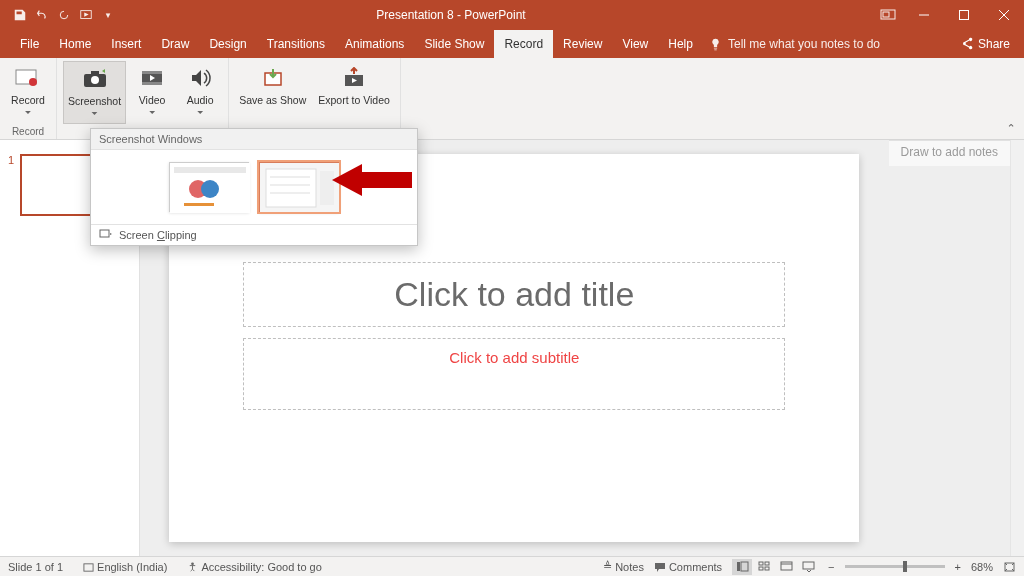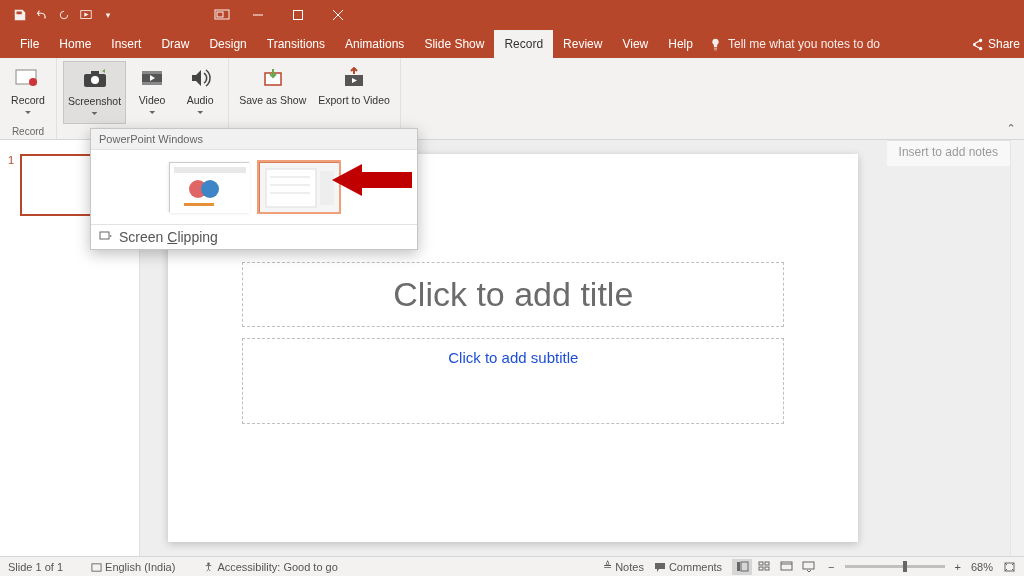--- a/index.html
+++ b/index.html
@@ -7,54 +7,54 @@
 .titlebar{height:30px;background:#b7472a;display:flex;align-items:center;color:#fff;font-size:12px}
 .qat{display:flex;align-items:center;gap:2px;padding-left:10px}
 .qat-item{width:20px;height:20px;display:flex;align-items:center;justify-content:center;opacity:.9}
 .title-center{flex:1;text-align:center;font-size:12px}
 .winbtns{display:flex}
 .winbtn{width:40px;height:30px;display:flex;align-items:center;justify-content:center}
 .menubar{height:28px;background:#b7472a;display:flex;align-items:center;color:#fff;font-size:12px;padding-left:10px}
 .menutab{padding:0 10px;height:28px;display:flex;align-items:center;cursor:pointer}
 .menutab.active{background:#f3f2f1;color:#333}
 .tellme{display:flex;align-items:center;gap:6px;margin-left:6px;opacity:.9}
-.share{margin-left:auto;margin-right:4px;display:flex;align-items:flex-end;gap:5px}
+.share{margin-left:auto;margin-right:14px;display:flex;align-items:flex-start;gap:5px}
 .ribbon{height:82px;background:#f3f2f1;border-bottom:1px solid #d6d6d6;display:flex}
 .rgroup{border-right:1px solid #e1e1e1;display:flex;flex-direction:column;align-items:center;padding:3px 6px 0}
 .rgroup-body{display:flex;flex:1;gap:4px}
 .rgroup-label{font-size:10px;color:#666;padding:2px 0}
 .rbtn{display:flex;flex-direction:column;align-items:center;justify-content:flex-start;padding:3px 4px;min-width:44px;font-size:10.5px;color:#333;gap:2px;text-align:center;line-height:1.15;cursor:pointer}
 .rbtn.active{background:#e1dfdd;border:1px solid #c8c6c4}
 .ricon{width:28px;height:28px;display:flex;align-items:center;justify-content:center}
 .ribbon-collapse{margin-left:auto;width:26px;display:flex;align-items:flex-end;justify-content:center;padding-bottom:4px;color:#666;font-size:11px}
 .workspace{position:absolute;top:140px;left:0;right:0;bottom:20px;display:flex;background:#eeeeee}
 .thumb-panel{width:140px;background:#fff;border-right:1px solid #e1e1e1;padding:14px 8px}
 .thumb-row{display:flex;gap:6px}
 .thumb-num{font-size:11px;color:#b7472a}
 .thumb{width:100px;height:62px;border:2px solid #b7472a;background:#fff}
 .slide-area{flex:1;display:flex;}
 .slide-canvas{flex:1;display:flex;align-items:center;justify-content:center;background:#eeeeee;position:relative}
 .slide{width:690px;height:388px;background:#fff;box-shadow:0 2px 8px rgba(0,0,0,.2);position:relative}
 .title-box{position:absolute;left:74px;top:108px;width:542px;border:1px dashed #bfbfbf;padding:12px;text-align:center;font-size:34px;color:#6b6b6b;font-weight:300}
-.subtitle-box{position:absolute;left:74px;top:184px;width:542px;height:86px;border:1px dashed #bfbfbf;padding:10px;text-align:center;font-size:15px;color:#1d4ed8}
+.subtitle-box{position:absolute;left:74px;top:184px;width:542px;height:72px;border:1px dashed #bfbfbf;padding:10px;text-align:center;font-size:15px;color:#ef4444}
 .notes-pane{height:26px;background:#f8f8f8;border-top:1px solid #e1e1e1;padding:4px 12px;font-size:12px;color:#9a9a9a}
 .notes-scroll{width:14px;background:#f1f1f1;border-left:1px solid #e5e5e5}
-.statusbar{position:absolute;bottom:0;left:0;right:0;height:20px;background:#f3f2f1;border-top:1px solid #d6d6d6;display:flex;align-items:center;font-size:11px;color:#555;padding:0 8px;gap:28px}
+.statusbar{position:absolute;bottom:0;left:0;right:0;height:20px;background:#f3f2f1;border-top:1px solid #d6d6d6;display:flex;align-items:center;font-size:11px;color:#555;padding:0 8px;gap:20px}
 .status-right{margin-left:auto;display:flex;align-items:center;gap:10px}
 .viewbtns{display:flex;gap:2px}
 .viewbtn{width:20px;height:16px;display:flex;align-items:center;justify-content:center;border:1px solid transparent}
 .viewbtn.active{background:#d6d6d6}
 .zoom-slider{width:100px;height:3px;background:#c0c0c0;position:relative}
 .zoom-thumb{position:absolute;left:58px;top:-4px;width:4px;height:11px;background:#666}
 .dropdown{position:absolute;top:128px;left:90px;width:328px;background:#fff;border:1px solid #c6c6c6;box-shadow:0 4px 14px rgba(0,0,0,.25);z-index:10}
 .dd-header{font-size:11px;color:#666;background:#f1f1f1;border-bottom:1px solid #e2e2e2;padding:4px 8px}
 .dd-body{display:flex;gap:10px;padding:12px;justify-content:center}
 .dd-thumb{width:80px;height:50px;background:#fff;border:1px solid #ccc;box-shadow:0 1px 3px rgba(0,0,0,.15);position:relative}
 .dd-thumb.sel{border:1px solid #d87c5a;outline:2px solid #f0a078;background:#f3f3f3}
-.dd-footer{border-top:1px solid #e2e2e2;padding:4px 8px;font-size:14px;color:#555;display:flex;align-items:center;gap:6px}
+.dd-footer{border-top:1px solid #e2e2e2;padding:4px 8px;font-size:11px;color:#555;display:flex;align-items:center;gap:6px}
 .red-arrow{position:absolute;top:164px;left:332px;z-index:11}
 svg{display:block}
 </style>
 </head>
 <body>
 
 <div class="titlebar">
   <div class="qat">
     <div class="qat-item">
         <svg width="14" height="14" viewBox="0 0 16 16">
@@ -72,20 +72,21 @@
         </svg>
       </div>
     <div class="qat-item">
         <svg width="14" height="14" viewBox="0 0 16 16">
           <rect x="2" y="3" width="12" height="9" fill="none" stroke="#fff"></rect>
           <path fill="#fff" d="M6 5l5 2.5L6 10z"></path>
         </svg>
       </div>
     <div class="qat-item" style="font-size:9px;color:#fff">▾</div>
   </div>
+  <div class="title-center">Presentation 8 - PowerPoint</div>
   <div style="width:120px;display:flex;justify-content:flex-end;padding-right:6px">
     <div class="qat-item">
         <svg width="16" height="12" viewBox="0 0 16 12">
           <rect x="1" y="1" width="14" height="9" fill="none" stroke="#fff"></rect>
           <rect x="3" y="3" width="6" height="5" fill="none" stroke="#fff"></rect>
         </svg>
       </div>
   </div>
   <div class="winbtns">
     <div class="winbtn">
@@ -222,27 +223,27 @@
       <div class="thumb"></div>
     </div>
   </div>
   <div class="slide-area">
     <div class="slide-canvas">
       <div class="slide">
         <div class="title-box">Click to add title</div>
         <div class="subtitle-box">Click to add subtitle</div>
       </div>
     </div>
-    <div class="notes-pane">Insert to add notes</div>
+    <div class="notes-pane">Draw to add notes</div>
   </div>
   <div class="notes-scroll"></div>
 </div>
 
 <div class="dropdown">
-  <div class="dd-header">PowerPoint Windows</div>
+  <div class="dd-header">Screenshot Windows</div>
   <div class="dd-body">
     <div class="dd-thumb">
       <svg width="80" height="50" viewBox="0 0 80 50">
           <rect width="80" height="50" fill="#fff"></rect>
           <rect x="4" y="4" width="72" height="6" fill="#e8e8e8"></rect>
           <circle cx="28" cy="26" r="9" fill="#e06666"></circle>
           <circle cx="40" cy="26" r="9" fill="#3d85c6"></circle>
           <rect x="14" y="40" width="30" height="3" fill="#e69138"></rect>
         </svg>
     </div>

